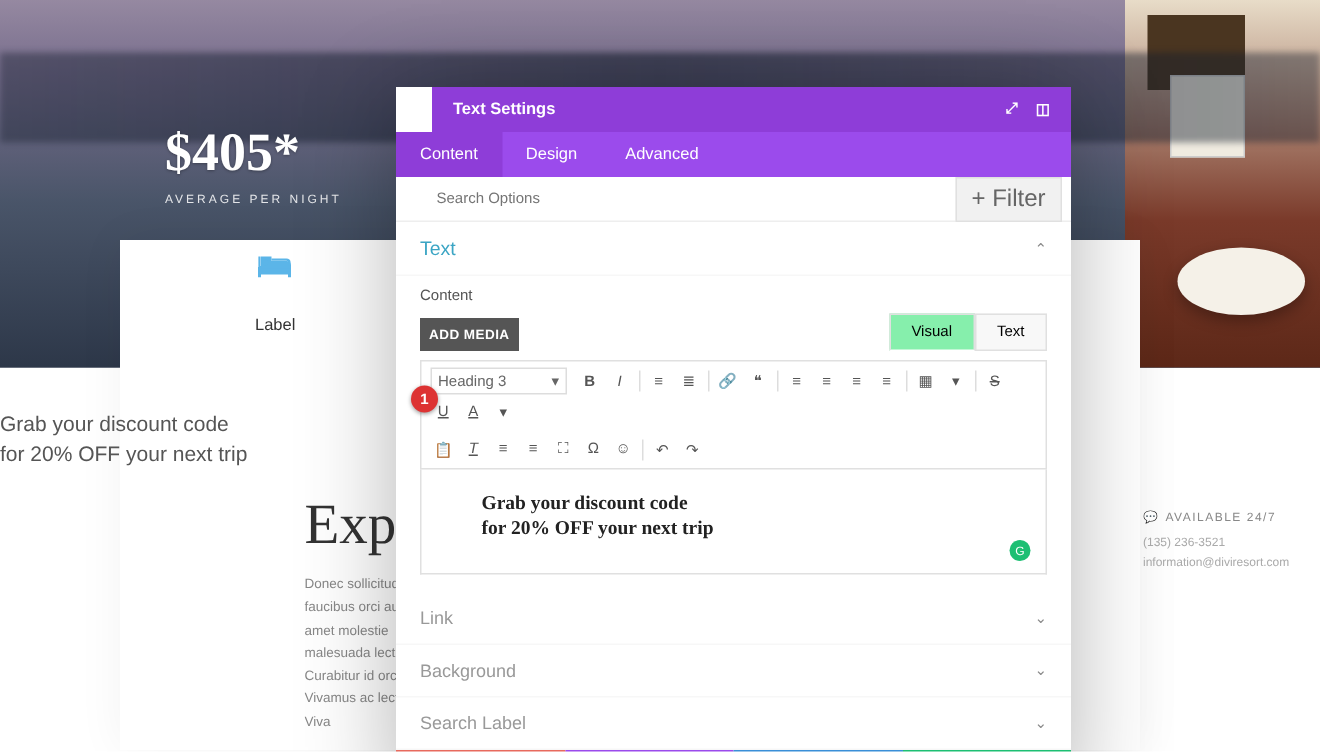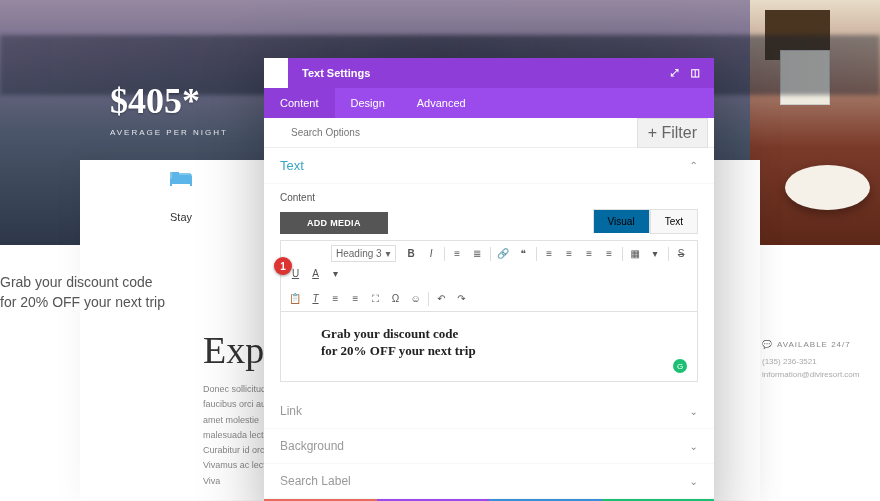--- a/index.html
+++ b/index.html
@@ -52,27 +52,27 @@
 .search-row { display: flex; align-items: center; border-bottom: 1px solid #eee; height: 30px; }
 .search-in { flex: 1; border: none; padding: 0 27px; font-size: 10px; color: #999; outline: none; }
 .filter-btn { background: #f1f1f1; border: 1px solid #e0e0e0; color: #666; font-size: 16px; padding: 5px 10px; margin-right: 6px; cursor: pointer; }
 
 .section-head { display: flex; justify-content: space-between; align-items: center; padding: 10px 16px; font-size: 13px; color: #3ba5c4; border-bottom: 1px solid rgba(0,0,0,0.03); }
 .section-head.collapsed { color: #999; font-size: 12px; }
 .chevron { font-size: 10px; color: #888; }
 
 .content-area { padding: 8px 16px 12px; }
 .content-label { font-size: 10px; color: #555; margin-bottom: 6px; }
-.addmedia { background: #555; color: #fff; border: none; font-size: 9px; font-weight: 700; padding: 6px 27px; letter-spacing: 0.3px; cursor: pointer; }
+.addmedia { background: #555; color: #fff; border: none; font-size: 9px; font-weight: 700; padding: 6px 6px; letter-spacing: 0.3px; cursor: pointer; }
 .editor-tabs { float: right; display: flex; }
 .etab { font-size: 10px; padding: 6px 14px; border: 1px solid #e0e0e0; background: #f8f8f8; cursor: pointer; }
-.etab.active { background: #0369a1; border-bottom-color: #fff; }
+.etab.active { background: #86efac; border-bottom-color: #fff; }
 
 .toolbar { border: 1px solid #e0e0e0; margin-top: 6px; padding: 4px 6px; display: flex; flex-wrap: wrap; gap: 3px; align-items: center; font-size: 11px; color: #666; }
-.heading-sel { border: 1px solid #ddd; font-size: 10px; padding: 2px 4px; display: inline-flex; align-items: center; gap: 4px; cursor: pointer; margin-right: 4px; margin-left: 44px; }
+.heading-sel { border: 1px solid #ddd; font-size: 10px; padding: 2px 4px; display: inline-flex; align-items: center; gap: 30px; cursor: pointer; margin-right: 4px; }
 .tbtn { width: 17px; height: 17px; display: inline-flex; align-items: center; justify-content: center; cursor: pointer; font-size: 10px; color: #555; }
 .tsep { width: 1px; height: 14px; background: #ddd; margin: 0 1px; }
 
 .editor-body { border: 1px solid #e0e0e0; border-top: none; padding: 14px 40px 10px; min-height: 70px; position: relative; }
 .editor-body h3 { font-family: Georgia, serif; font-size: 13px; color: #222; font-weight: 700; line-height: 1.3; }
 .grammarly { position: absolute; bottom: 8px; right: 10px; width: 14px; height: 14px; border-radius: 50%; background: #1dbf73; color: #fff; font-size: 8px; display: flex; align-items: center; justify-content: center; }
 
 .marker { position: absolute; top: 257px; left: 274px; width: 18px; height: 18px; background: #d33; border-radius: 50%; color: #fff; font-size: 10px; font-weight: 700; display: flex; align-items: center; justify-content: center; z-index: 200; box-shadow: 0 1px 3px rgba(0,0,0,0.4); }
 
 .action-bar { display: flex; height: 30px; }
@@ -101,21 +101,21 @@
 
 <div class="nav-area">
   <span class="bed-icon">
     <svg width="22" height="16" viewBox="0 0 22 16">
         <path fill="#5bb5e8" d="M2 2v7H0v7h2v-2h18v2h2V8a3 3 0 0 0-3-3H9V2H2zm2 3h3a2 2 0 1 1 0 0H4V5z"></path>
         <rect x="0" y="9" width="22" height="4" fill="#5bb5e8"></rect>
         <path stroke="#5bb5e8" stroke-width="1.5" fill="none" d="M1 2v8 M1 9h20v-3a2 2 0 0 0-2-2H9"></path>
         <circle cx="5" cy="6" r="2" fill="#5bb5e8"></circle>
       </svg>
   </span>
-  <div class="nav-label">Stay</div>
+  <div class="nav-label">Label</div>
 </div>
 
 <div class="discount-text">
   <div>Grab your discount code</div>
   <div>for 20% OFF your next trip</div>
 </div>
 
 <div class="exp-heading">Exp</div>
 
 <div class="lorem">Donec sollicitudin faucibus orci auctor sit amet molestie malesuada lectus. Curabitur id orci porta. Vivamus ac lectus. Viva</div>

